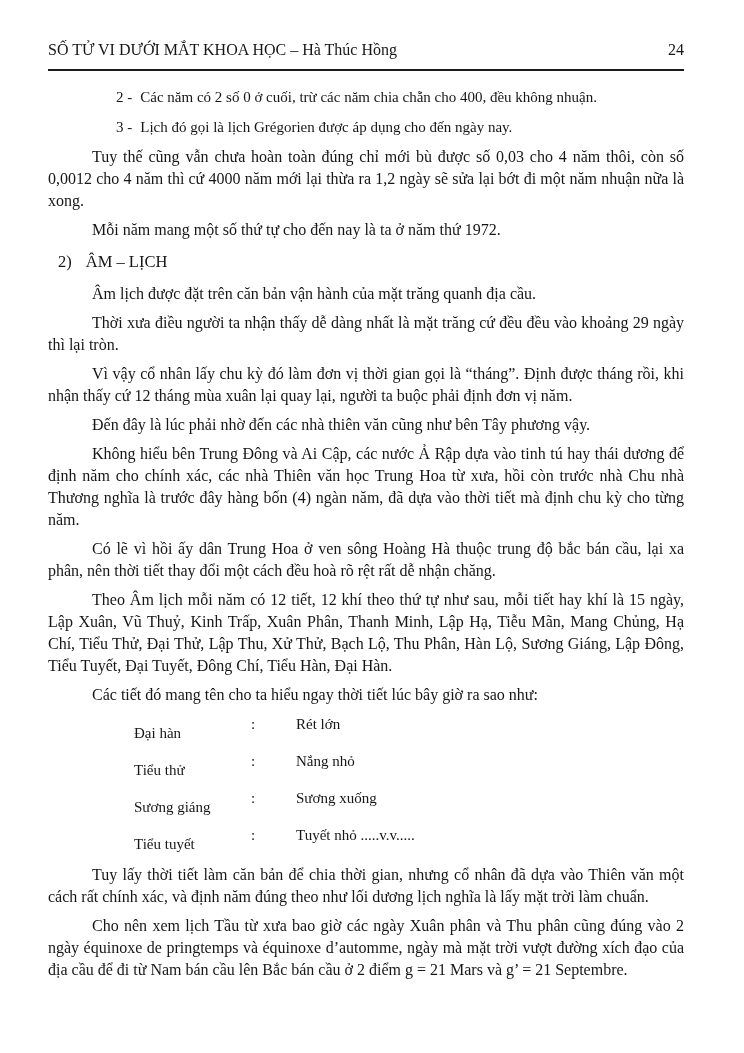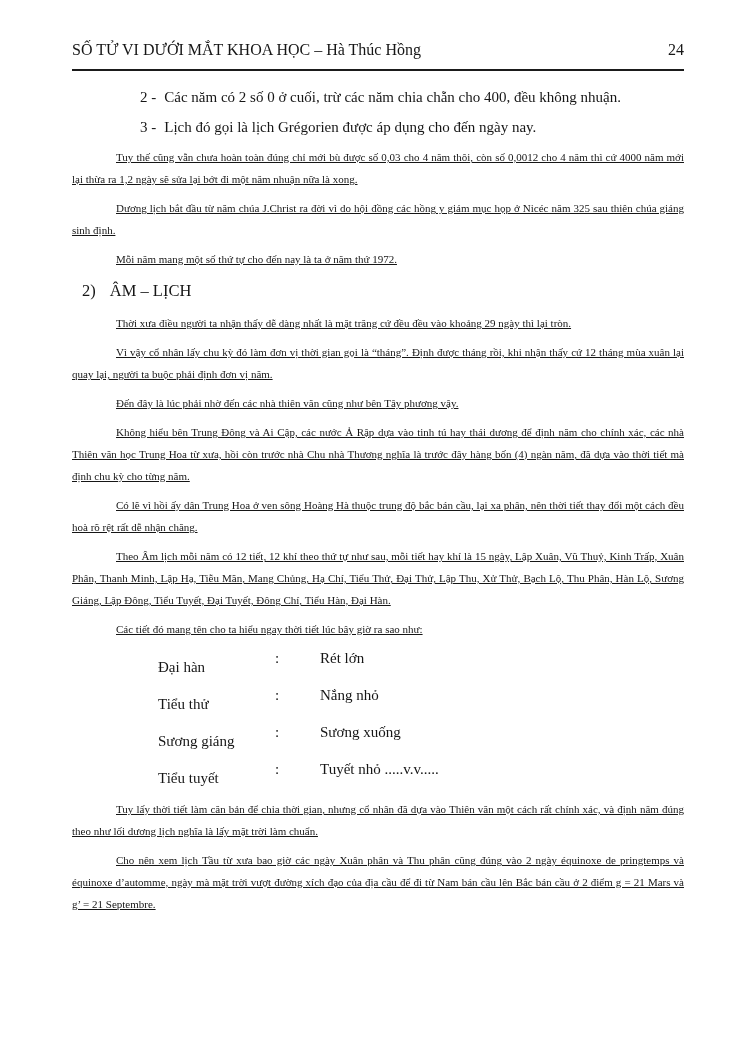--- a/index.html
+++ b/index.html
@@ -3,21 +3,21 @@
 <meta charset="utf-8">
 <style>
   html, body { margin: 0; padding: 0; background: #e8e8e8; }
   .page {
     position: relative;
     width: 744px;
     height: 1053px;
     margin: 0 auto;
     background: #ffffff;
     box-sizing: border-box;
-    padding: 40px 60px 0 72px;
+    padding: 40px 60px 0 48px;
     font-family: "Liberation Serif", "DejaVu Serif", serif;
     color: #161616;
     overflow: hidden;
   }
   .hdr {
     display: flex;
     justify-content: space-between;
     align-items: baseline;
     font-size: 16px;
     line-height: 20px;
@@ -28,26 +28,25 @@
     margin: 9px 0 0 0;
   }
   .content { margin-top: 15px; }
   .num-item {
     margin: 8px 0 8px 68px;
     font-size: 15px;
     line-height: 22px;
   }
   .num-item .inum { margin-right: 8px; }
   p.body {
-    font-size: 11px;
+    font-size: 16px;
     line-height: 22px;
     text-align: justify;
     text-indent: 44px;
     margin: 0 0 7px 0;
-    text-decoration: underline;
   }
   .sec-heading {
     font-size: 16.5px;
     line-height: 22px;
     margin: 10px 0 10px 10px;
   }
   .sec-heading .sec-num { margin-right: 14px; }
   .terms {
     margin: 2px 0 9px 86px;
   }
@@ -74,27 +73,27 @@
   <div class="content">
 
     <div class="num-item">
       <span class="inum">2 -</span><span>Các năm có 2 số 0 ở cuối, trừ các năm chia chẵn cho 400, đều không nhuận.</span>
     </div>
     <div class="num-item">
       <span class="inum">3 -</span><span>Lịch đó gọi là lịch Grégorien được áp dụng cho đến ngày nay.</span>
     </div>
 
     <p class="body">Tuy thế cũng vẫn chưa hoàn toàn đúng chỉ mới bù được số 0,03 cho 4 năm thôi, còn số 0,0012 cho 4 năm thì cứ 4000 năm mới lại thừa ra 1,2 ngày sẽ sửa lại bớt đi một năm nhuận nữa là xong.</p>
-    <p class="body">Dương lịch bắt đầu từ năm chúa J.Christ ra đời vì do hội đồng các hồng y giám mục họp ở Nicéc năm 325 sau thiên chúa giáng sinh định.</p>
     <p class="body">Mỗi năm mang một số thứ tự cho đến nay là ta ở năm thứ 1972.</p>
 
     <div class="sec-heading">
       <span class="sec-num">2)</span><span>ÂM – LỊCH</span>
     </div>
 
+    <p class="body">Âm lịch được đặt trên căn bản vận hành của mặt trăng quanh địa cầu.</p>
     <p class="body">Thời xưa điều người ta nhận thấy dễ dàng nhất là mặt trăng cứ đều đều vào khoảng 29 ngày thì lại tròn.</p>
     <p class="body">Vì vậy cổ nhân lấy chu kỳ đó làm đơn vị thời gian gọi là “tháng”. Định được tháng rồi, khi nhận thấy cứ 12 tháng mùa xuân lại quay lại, người ta buộc phải định đơn vị năm.</p>
     <p class="body">Đến đây là lúc phải nhờ đến các nhà thiên văn cũng như bên Tây phương vậy.</p>
     <p class="body">Không hiểu bên Trung Đông và Ai Cập, các nước Ả Rập dựa vào tinh tú hay thái dương để định năm cho chính xác, các nhà Thiên văn học Trung Hoa từ xưa, hồi còn trước nhà Chu nhà Thương nghĩa là trước đây hàng bốn (4) ngàn năm, đã dựa vào thời tiết mà định chu kỳ cho từng năm.</p>
     <p class="body">Có lẽ vì hồi ấy dân Trung Hoa ở ven sông Hoàng Hà thuộc trung độ bắc bán cầu, lại xa phân, nên thời tiết thay đổi một cách đều hoà rõ rệt rất dễ nhận chăng.</p>
     <p class="body">Theo Âm lịch mỗi năm có 12 tiết, 12 khí theo thứ tự như sau, mỗi tiết hay khí là 15 ngày, Lập Xuân, Vũ Thuỷ, Kinh Trấp, Xuân Phân, Thanh Minh, Lập Hạ, Tiễu Mãn, Mang Chủng, Hạ Chí, Tiểu Thử, Đại Thử, Lập Thu, Xử Thử, Bạch Lộ, Thu Phân, Hàn Lộ, Sương Giáng, Lập Đông, Tiểu Tuyết, Đại Tuyết, Đông Chí, Tiểu Hàn, Đại Hàn.</p>
     <p class="body">Các tiết đó mang tên cho ta hiểu ngay thời tiết lúc bây giờ ra sao như:</p>
 
     <div class="terms">
       <div class="term-row">

